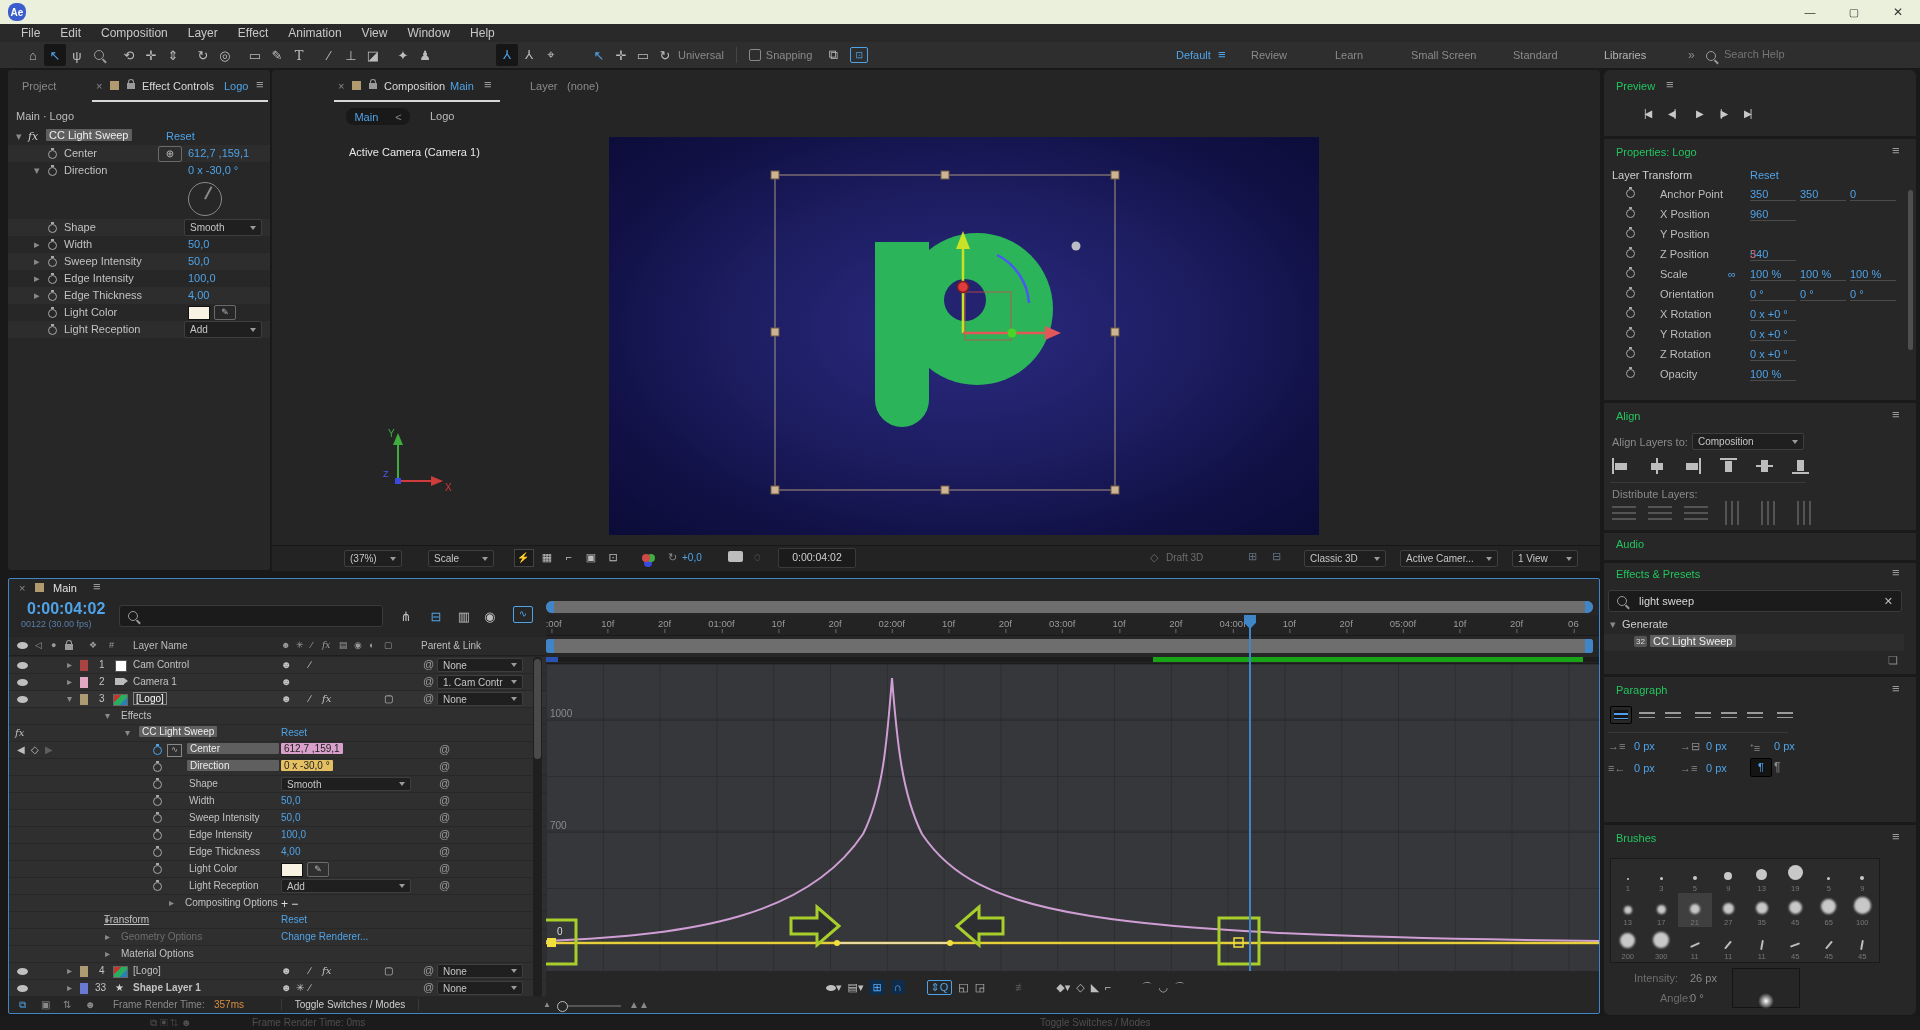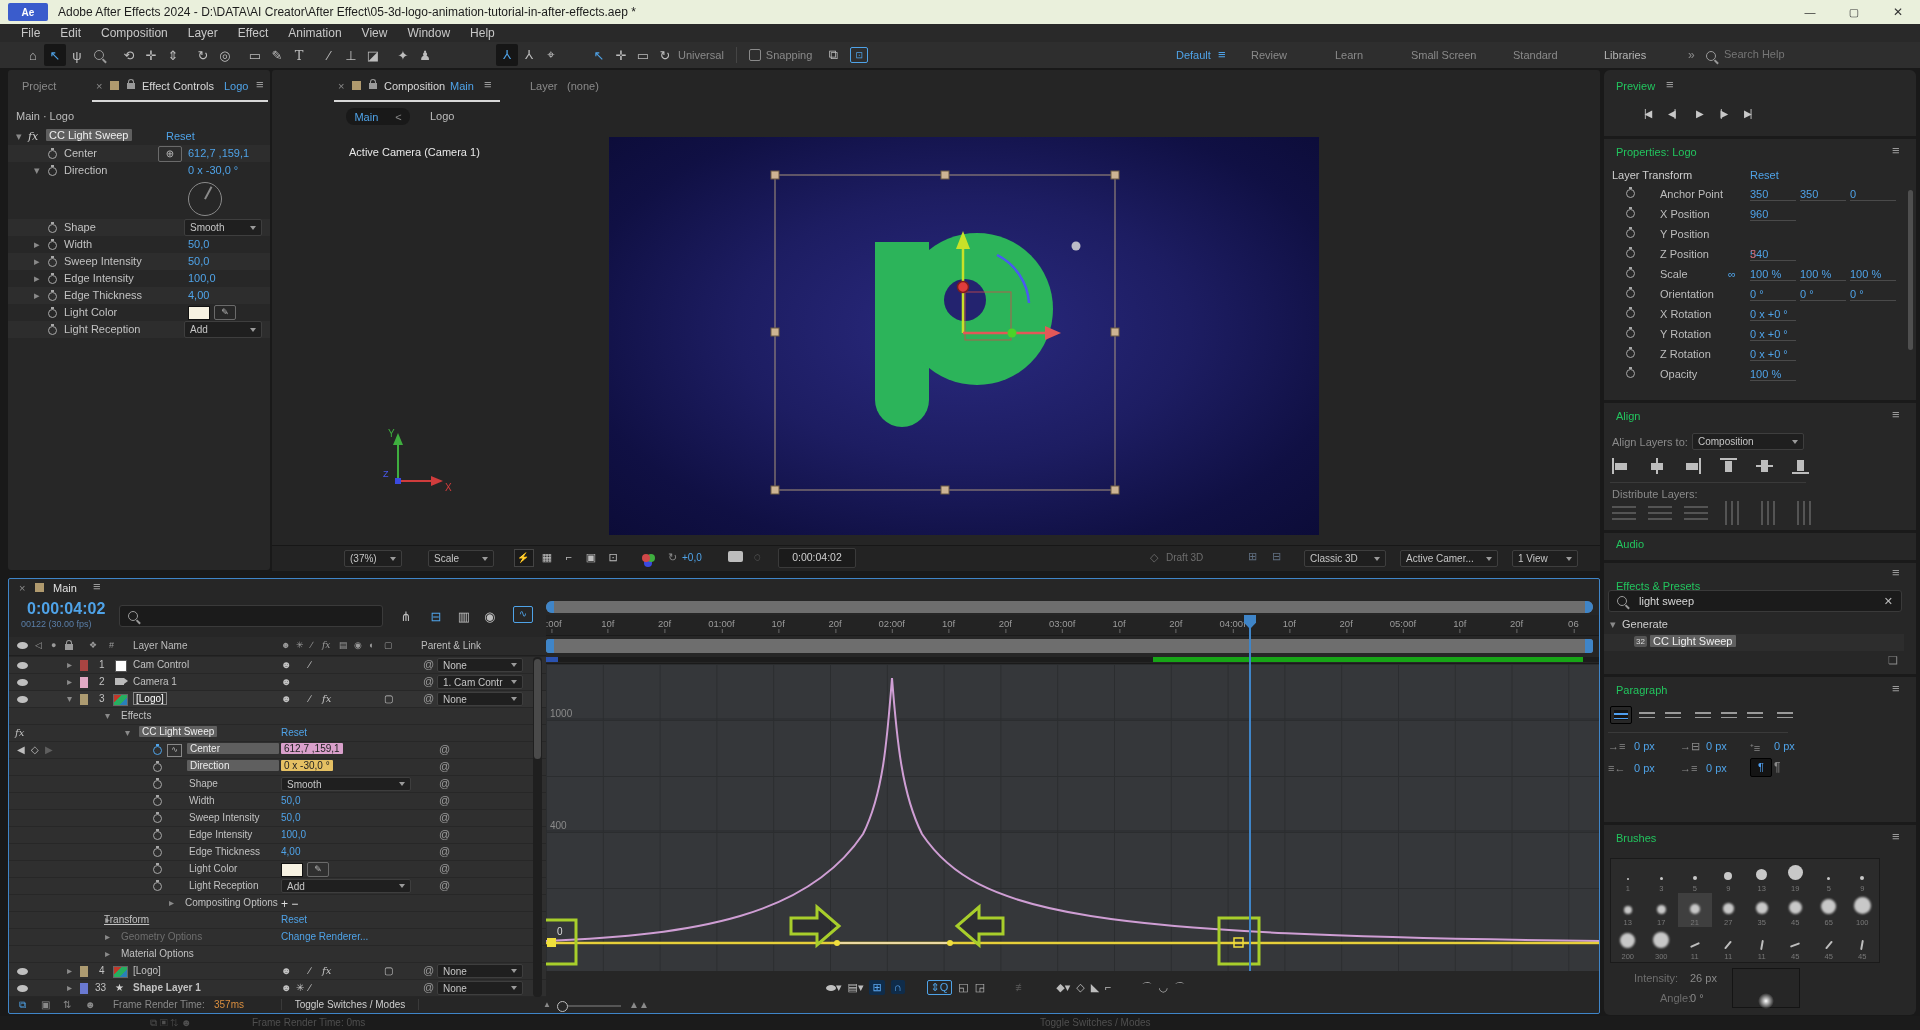--- a/index.html
+++ b/index.html
@@ -57,22 +57,21 @@
   .grid-bg{background-color:#35373a;
     background-image:linear-gradient(to right,#2b2d2f 1px,transparent 1px),linear-gradient(to bottom,#2b2d2f 1px,transparent 1px);
     background-size:56.8px 56px;}
 </style>
 </head>
 <body>
 
 <div id="root">
 
   <div class="abs" style="left:0;top:0;width:1920px;height:24px;background:#eaf0dc;display:flex;align-items:center;">
-    <span style="margin-left:8px;width:40px;height:18px;background:#3a5ccc;color:#fff;border-radius:2px;font-size:10px;font-weight:bold;display:inline-flex;align-items:center;justify-content:center;">Ae</span>
-    <span style="margin-left:10px;color:#1c1c1c;font-size:12px;">Adobe After Effects 2024 - D:\DATA\AI Creator\After Effect\05-3d-logo-animation-tutorial-in-after-effects.aep *</span>
+    <span style="margin-left:8px;width:18px;height:18px;background:#3a5ccc;color:#fff;border-radius:8px;font-size:10px;font-weight:bold;display:inline-flex;align-items:center;justify-content:center;">Ae</span>
     <span style="flex:1"></span>
     <span style="width:44px;text-align:center;color:#333;font-size:11px;">—</span>
     <span style="width:44px;text-align:center;color:#333;font-size:11px;">▢</span>
     <span style="width:44px;text-align:center;color:#333;font-size:12px;">✕</span>
   </div>
 
   <div class="abs" id="menubar" style="left:0;top:24px;width:1920px;height:18px;background:#292929;display:flex;align-items:center;padding-left:12px;box-sizing:border-box;gap:2px;">
       <span style="padding: 0px 9px; font-size: 12px; color: rgb(200, 200, 200);">File</span>
       <span style="padding: 0px 9px; font-size: 12px; color: rgb(200, 200, 200);">Edit</span>
       <span style="padding: 0px 9px; font-size: 12px; color: rgb(200, 200, 200);">Composition</span>
@@ -435,21 +434,21 @@
     <span class="dist" style="left:44px;top:436px;"></span>
     <span class="dist" style="left:80px;top:436px;"></span>
     <span class="dist" style="left:116px;top:436px;transform:rotate(90deg);"></span>
     <span class="dist" style="left:152px;top:436px;transform:rotate(90deg);"></span>
     <span class="dist" style="left:188px;top:436px;transform:rotate(90deg);"></span>
     <div class="sep-r" style="top:460px;"></div>
 
     <span class="abs ptitle" style="left:12px;top:468px;">Audio</span>
     <div class="sep-r" style="top:490px;"></div>
 
-    <span class="abs ptitle" style="left:12px;top:510px;">Effects &amp; Presets</span>
+    <span class="abs ptitle" style="left:12px;top:498px;">Effects &amp; Presets</span>
     <span class="abs ham" style="left:288px;top:498px;">≡</span>
     <div class="abs" style="left:4px;top:520px;width:292px;height:20px;background:#1b1b1b;border:1px solid #3a3a3a;border-radius:3px;display:flex;align-items:center;">
       <span class="mag" style="margin-left:8px;"></span>
       <input style="flex: 1 1 0%; margin-left: 10px; background: transparent; border: none; outline: none; color: rgb(216, 216, 216); font-size: 11px; font-family: &quot;Liberation Sans&quot;, sans-serif;" value="light sweep">
       <span style="margin-right:8px;color:#bdbdbd;">✕</span>
     </div>
     <span class="abs dim" style="left:6px;top:548px;">▾</span>
     <span class="abs" style="left:18px;top:548px;color:#cfcfcf;">Generate</span>
     <div class="abs" style="left:0;top:564px;width:300px;height:17px;background:#2d2d2d;">
       <span class="abs" style="left:30px;top:2px;background:#555;color:#ddd;font-size:8px;padding:1px 2px;border-radius:2px;">32</span>
@@ -862,21 +861,21 @@
         <div style="position:absolute;right:0;top:0;width:8px;height:14px;background:#3f85c8;border-radius:0 3px 3px 0;"></div>
       </div>
 
       <div class="abs" style="left:0;top:56px;width:1053px;height:5px;background:#1c1c1c;">
         <div style="position:absolute;left:0;top:0;width:12px;height:5px;background:#2a52b0;"></div>
         <div style="position:absolute;left:607px;top:0;width:430px;height:5px;background:#17a517;"></div>
       </div>
 
       <div class="abs grid-bg" style="left:0;top:62px;width:1053px;height:308px;border-top:1px solid #1a1a1a;">
         <span class="abs dim" style="left:4px;top:44px;font-size:10px;">1000</span>
-        <span class="abs dim" style="left:4px;top:156px;font-size:10px;">400</span>
+        <span class="abs dim" style="left:4px;top:156px;font-size:10px;">700</span>
         <span class="abs" style="left:11px;top:262px;font-size:10px;color:#ddd;">0</span>
         <svg width="1053" height="308" viewBox="0 0 1053 308">
           <line x1="0" y1="55" x2="1053" y2="55" stroke="#2b2d2f" stroke-width="1"></line>
           <line x1="0" y1="167" x2="1053" y2="167" stroke="#2b2d2f" stroke-width="1"></line>
           <path d="M0,277 C150,271 262,252 317,170 C337,130 341,78 346,14 C351,78 356,130 376,170 C431,252 545,271 1053,277" fill="none" stroke="#cf9ed4" stroke-width="2"></path>
           <line x1="0" y1="279" x2="1053" y2="279" stroke="#e6cf3a" stroke-width="2.5"></line>
           <line x1="291" y1="279" x2="404" y2="279" stroke="#ecd9a2" stroke-width="2"></line>
           <rect x="1" y="274" width="9" height="9" fill="#f0df3d"></rect>
           <circle cx="291" cy="279" r="3" fill="#f0df3d"></circle>
           <circle cx="404" cy="279" r="3" fill="#f0df3d"></circle>

